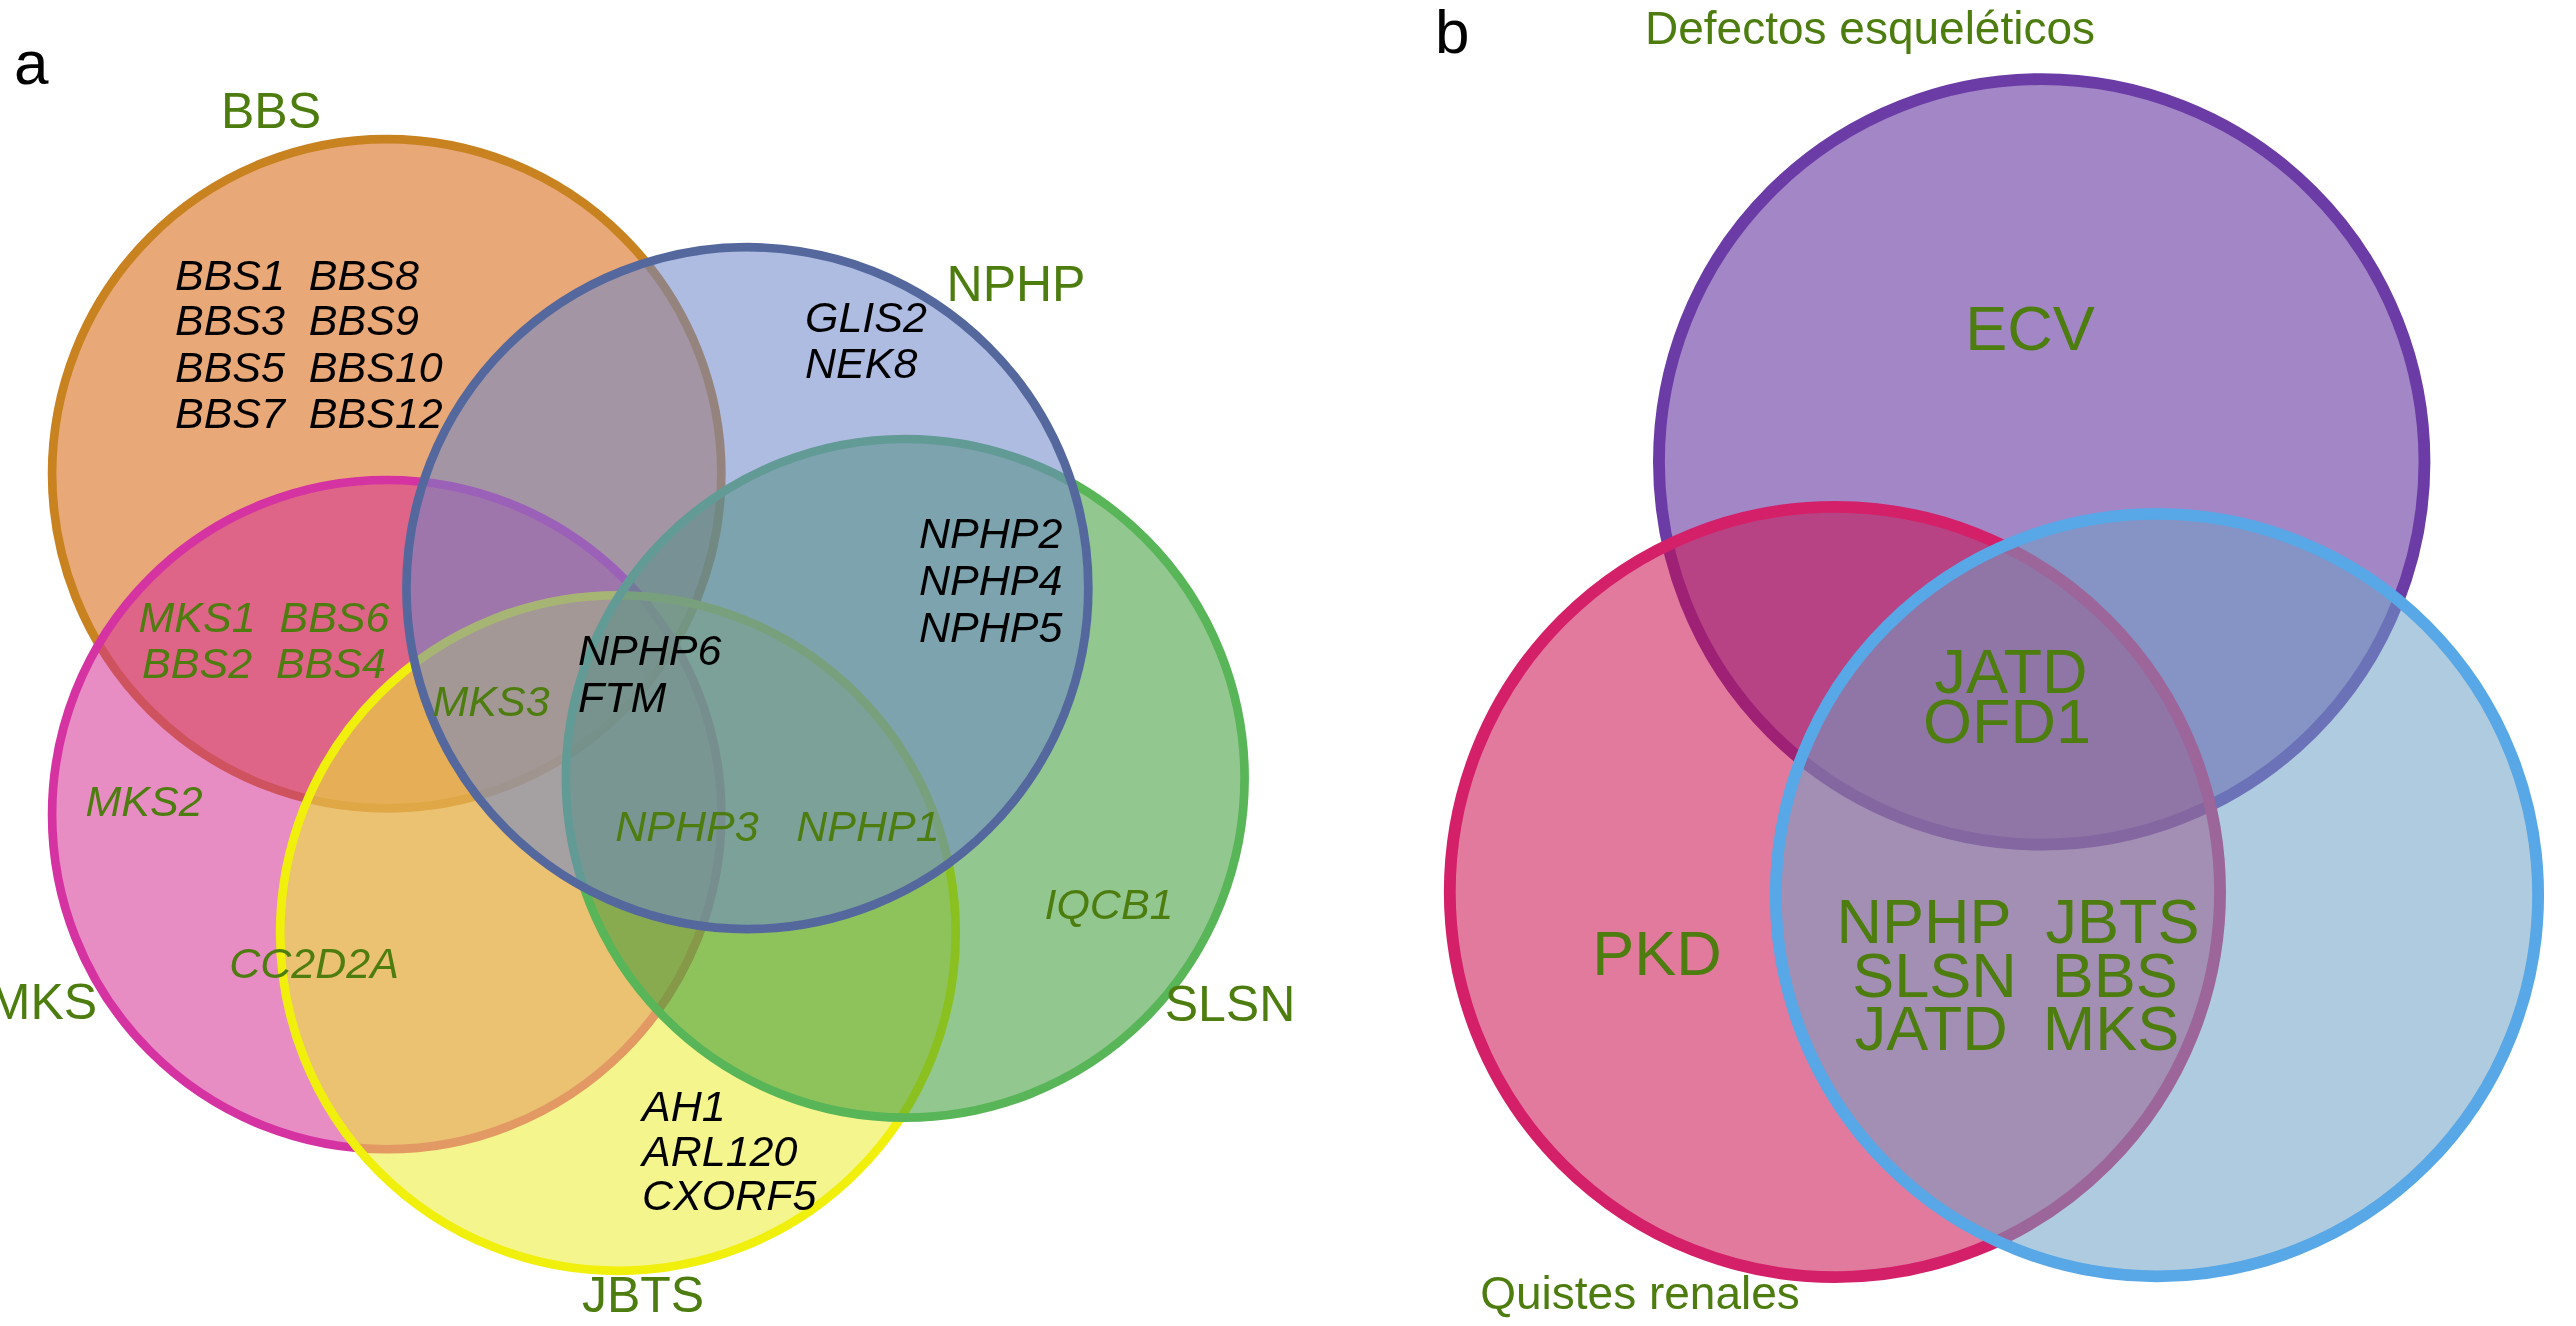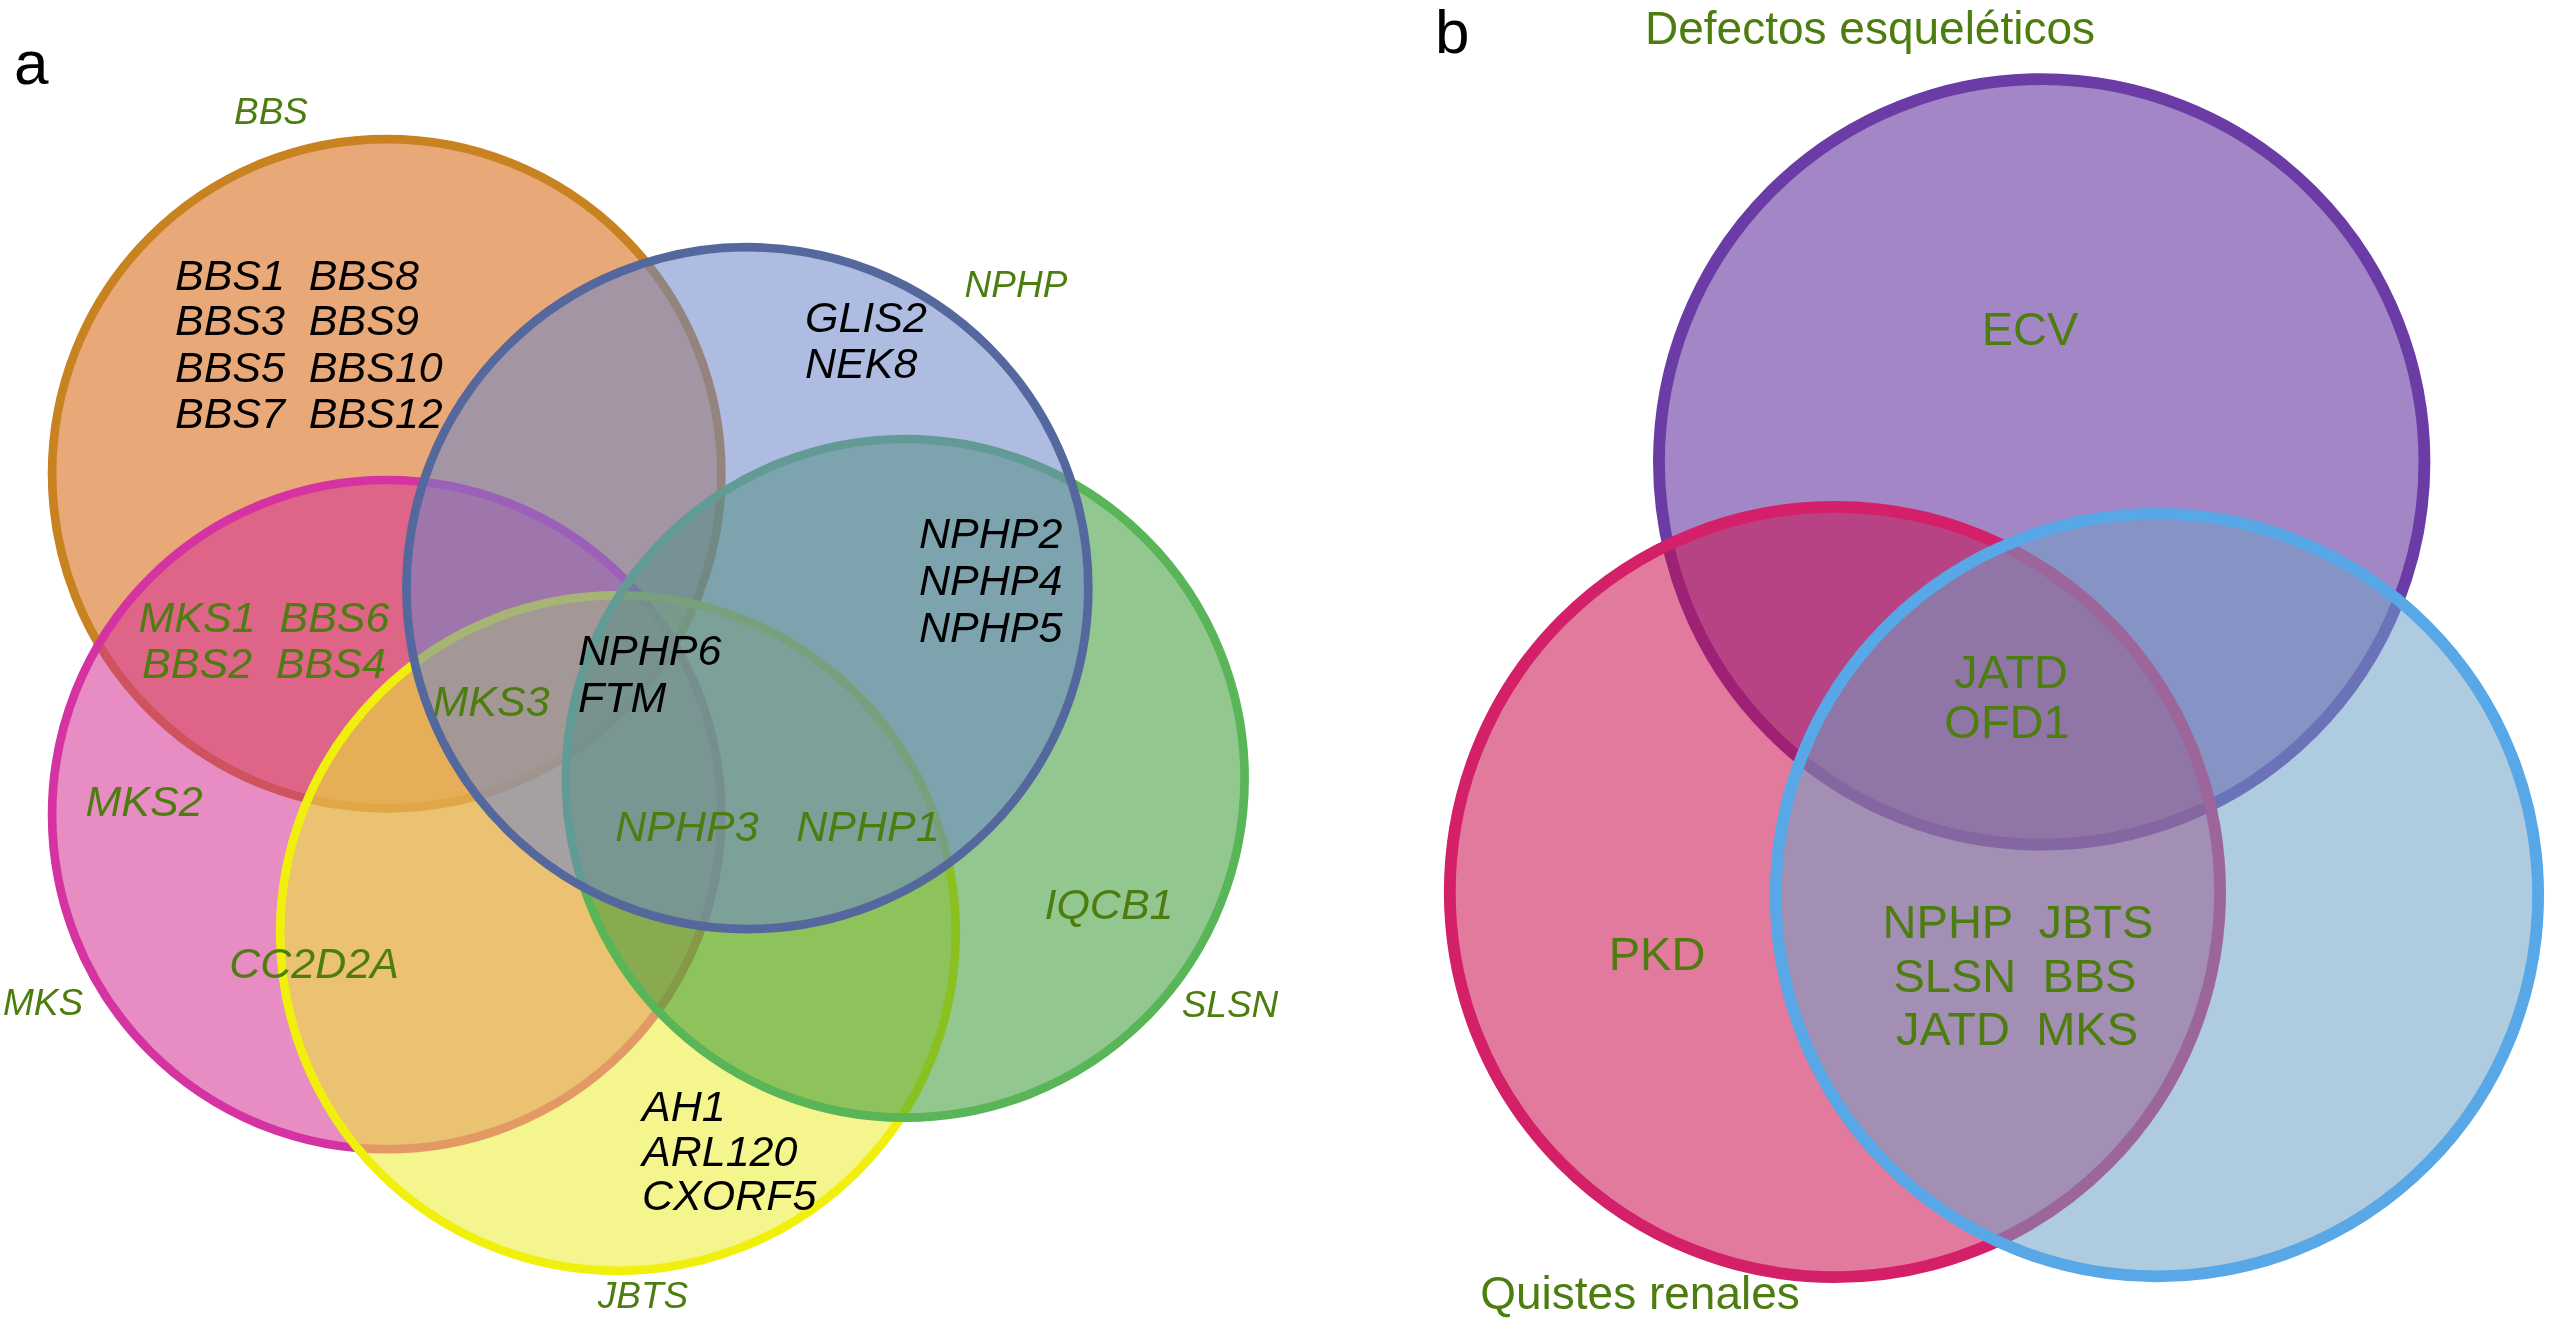--- a/index.html
+++ b/index.html
@@ -7,23 +7,23 @@
     position:relative;
     width:2576px;height:1327px;
     background:#fff;
     font-family:"Liberation Sans",sans-serif;
     overflow:hidden;
   }
   .stage svg{position:absolute;left:0;top:0;}
   .t{position:absolute;transform:translate(-50%,-50%);white-space:pre;color:#4d7c0f;line-height:1;}
   .tl{position:absolute;transform:translate(0,-50%);white-space:pre;color:#000;line-height:1;}
   .gene{font-style:italic;font-size:43px;}
-  .setlabel{font-size:37px;font-style:italic;}
+  .setlabel{font-size:50px;}
   .plabel{font-size:62px;}
-  .breg{font-size:47px;}
+  .breg{font-size:63px;}
   .blabel{font-size:46px;}
 </style>
 </head>
 <body>
 
 <div class="stage">
 
   <svg width="2576" height="1327" viewBox="0 0 3264 1681">
 
     <g>

